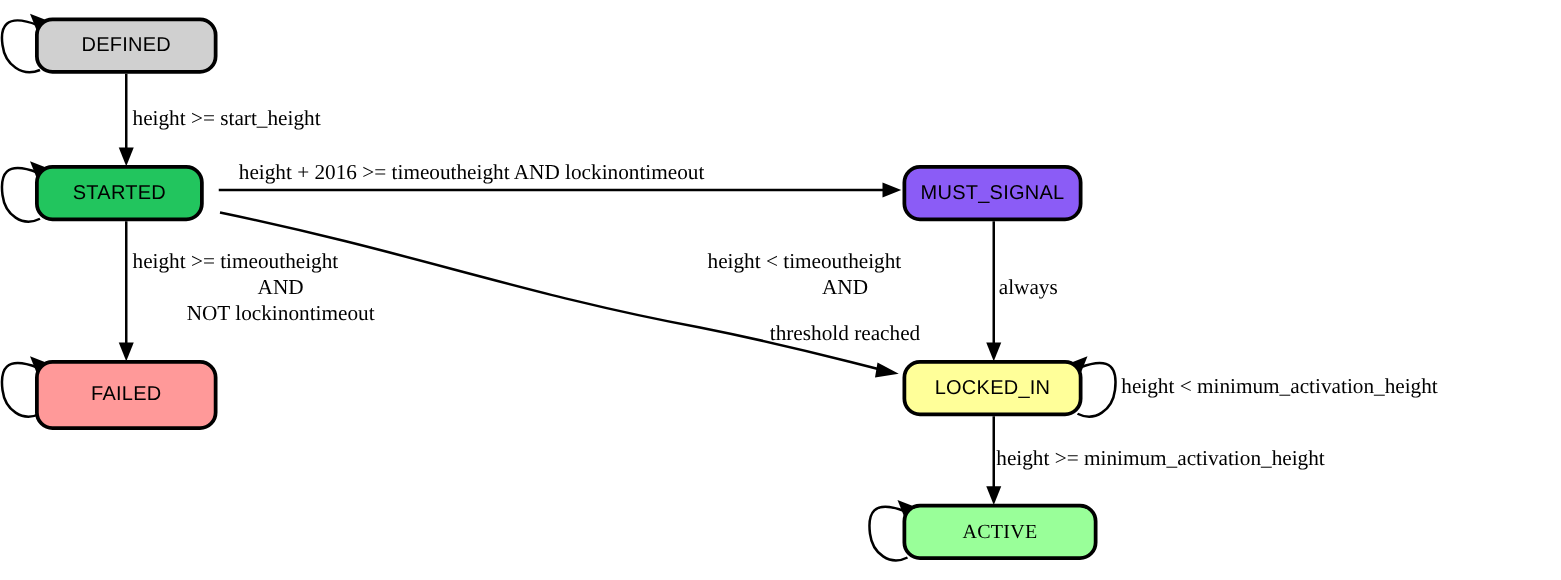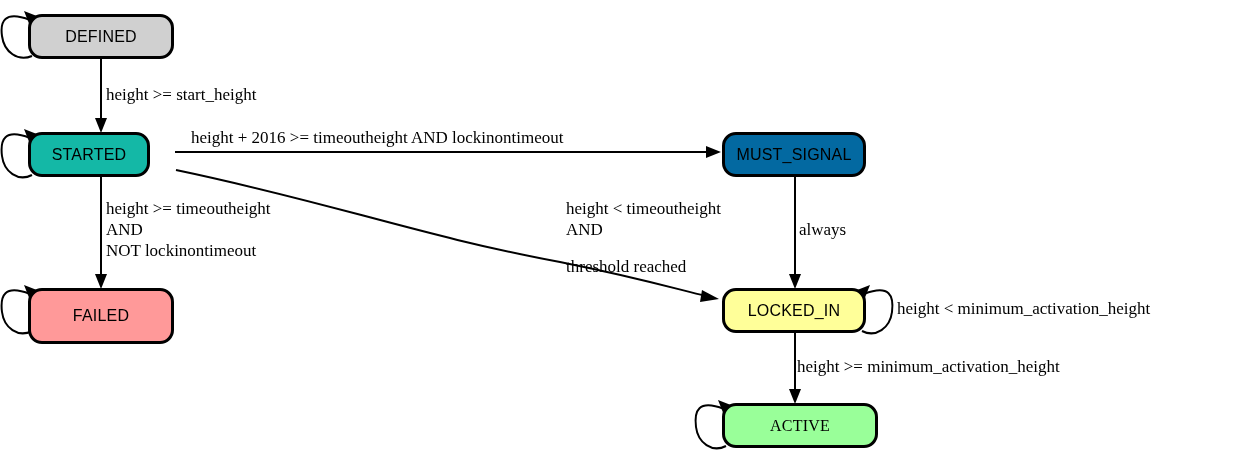--- a/index.html
+++ b/index.html
@@ -37,20 +37,21 @@
     letter-spacing: 0.2px;
     white-space: nowrap;
   }
   .edge-label {
     position: absolute;
     font-family: "Liberation Serif", serif;
     font-size: 17px;
     color: #000000;
     white-space: pre;
     line-height: 1.22;
+    text-align: center;
   }
   .edge-label.left-align { text-align: left; }
 </style>
 </head>
 <body>
 
 <div id="canvas">
 
   <svg class="edges" viewBox="0 0 1249 464" xmlns="http://www.w3.org/2000/svg">
     <defs>
@@ -112,29 +113,29 @@
     <g>
       <line x1="795" y1="333" x2="795" y2="395" stroke="#000000" stroke-width="2"></line>
       <path d="M 795 404 L 789 389 L 801 389 z" fill="#000000"></path>
     </g>
   </svg>
 
   <div class="state-node" style="left:28px; top:14px; width:146px; height:45px; background:#D0D0D0;">
     <span>DEFINED</span>
   </div>
 
-  <div class="state-node" style="left:28px; top:132px; width:122px; height:45px; background:#14b8a6;">
+  <div class="state-node" style="left:28px; top:132px; width:135px; height:45px; background:#22c55e;">
     <span>STARTED</span>
   </div>
 
   <div class="state-node" style="left:28px; top:288px; width:146px; height:56px; background:#FF9999;">
     <span>FAILED</span>
   </div>
 
-  <div class="state-node" style="left:722px; top:132px; width:144px; height:45px; background:#0369a1;">
+  <div class="state-node" style="left:722px; top:132px; width:144px; height:45px; background:#8b5cf6;">
     <span>MUST_SIGNAL</span>
   </div>
 
   <div class="state-node" style="left:722px; top:288px; width:144px; height:45px; background:#FFFF99;">
     <span>LOCKED_IN</span>
   </div>
 
   <div class="state-node" style="left:722px; top:403px; width:156px; height:45px; background:#99FF99;font-family:Liberation Serif, serif;">
     <span>ACTIVE</span>
   </div>

